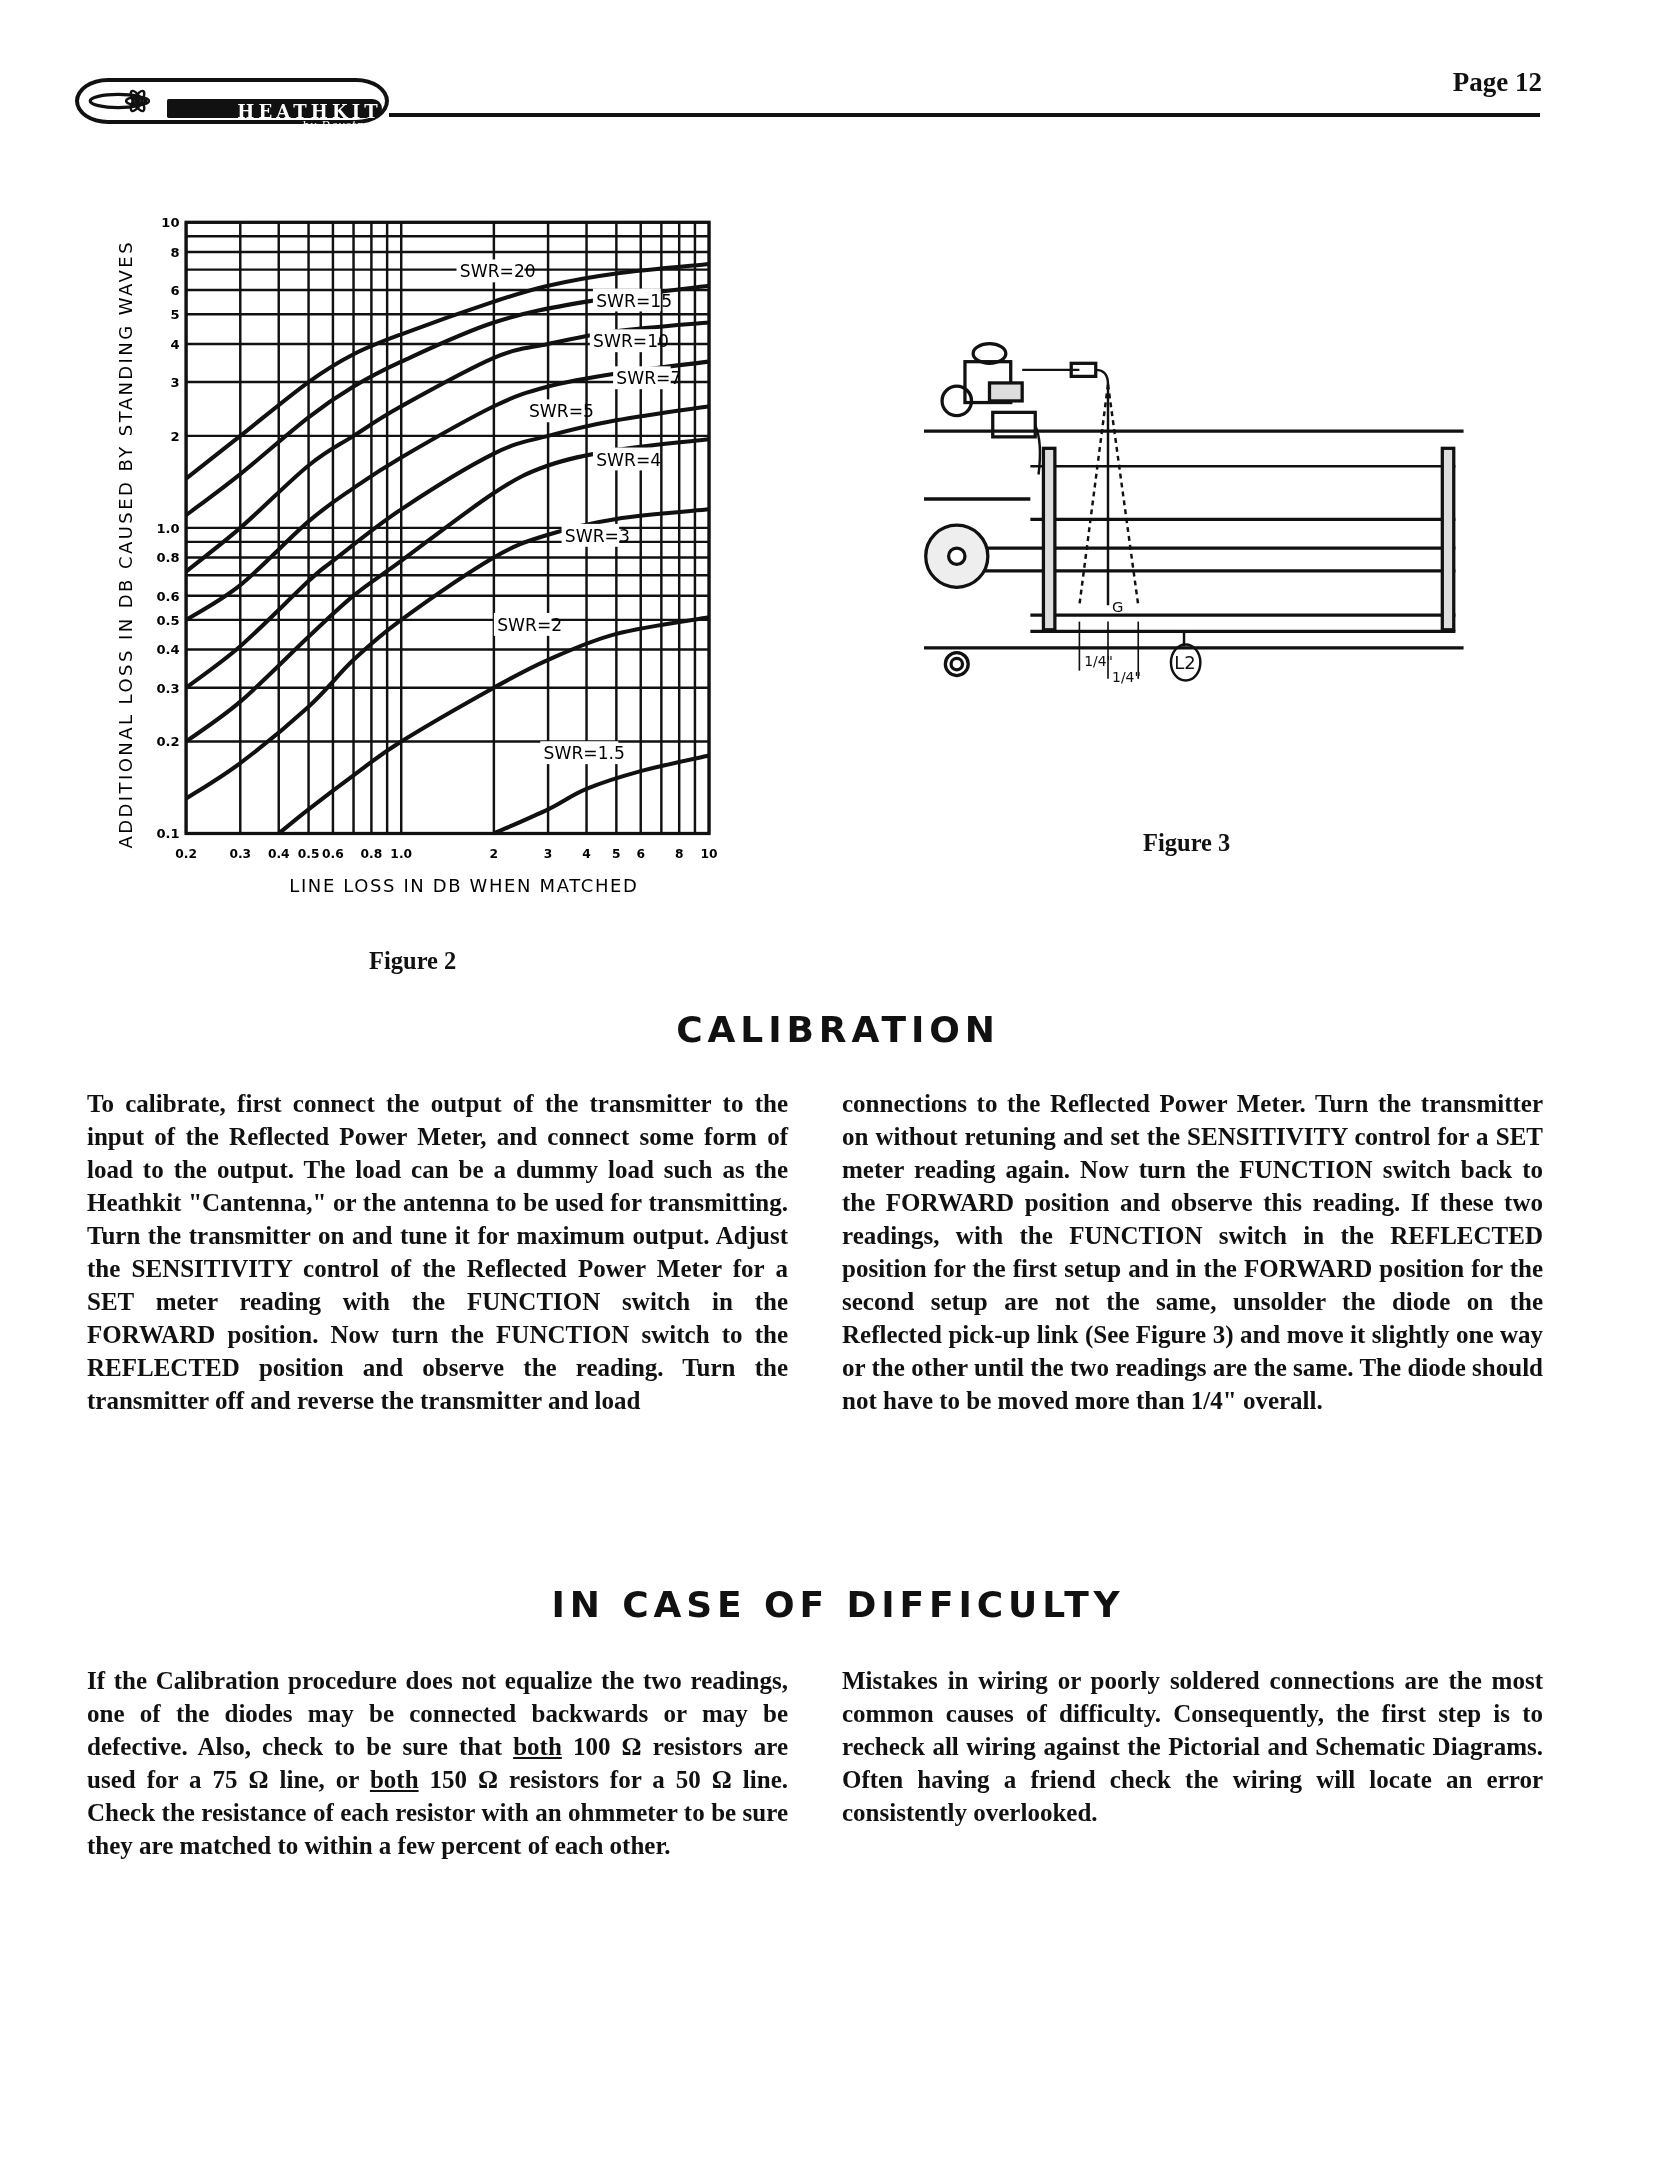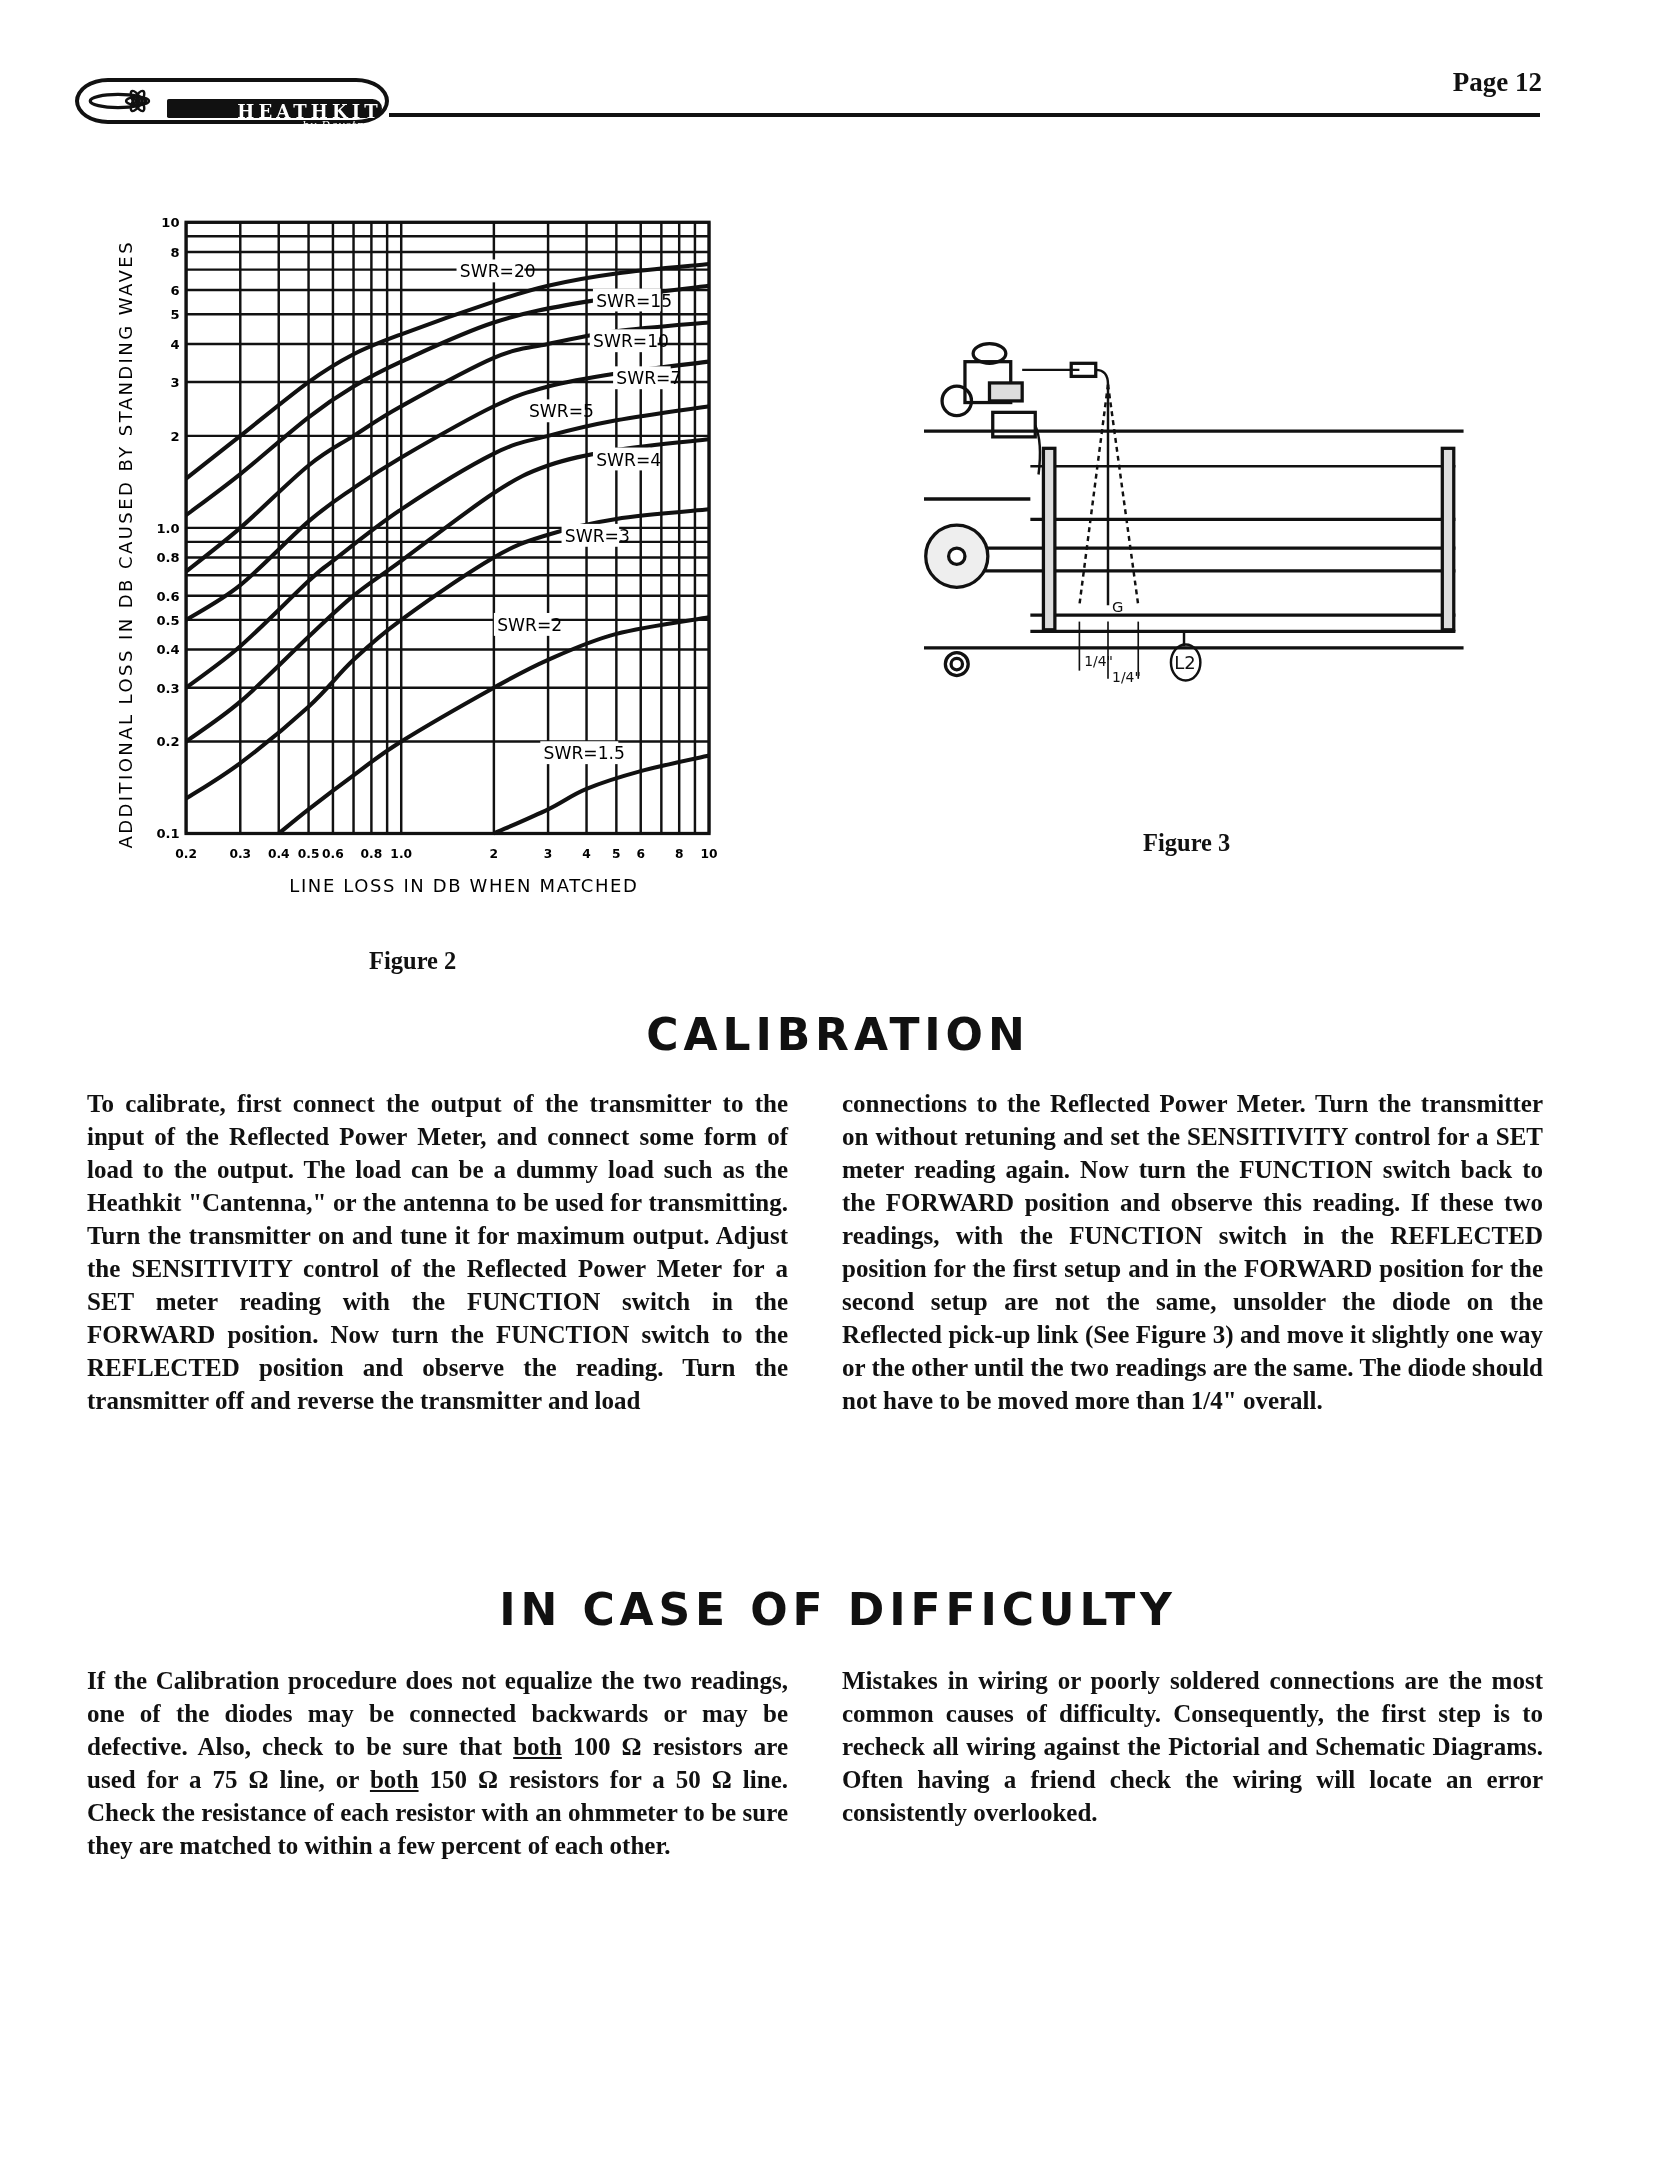--- a/index.html
+++ b/index.html
@@ -39,21 +39,21 @@
     font-family: "Liberation Serif", serif; font-weight: bold; font-size: 24.5px;
   }
 
   
   .fig3 { left: 924px; top: 311px; }
 
   
   .section-title {
     left: 0; width: 1676px; text-align: center;
     font-family: "DejaVu Sans", "Liberation Sans", sans-serif;
-    font-weight: bold; font-size: 44px; letter-spacing: 4.9px;
+    font-weight: bold; font-size: 36px; letter-spacing: 4.9px;
   }
 
   
   .col {
     font-family: "Liberation Serif", "DejaVu Serif", serif;
     font-weight: bold; font-size: 25px; line-height: 33px;
     text-align: justify; text-align-last: left;
     width: 701px;
   }
   .col p { margin: 0; }

